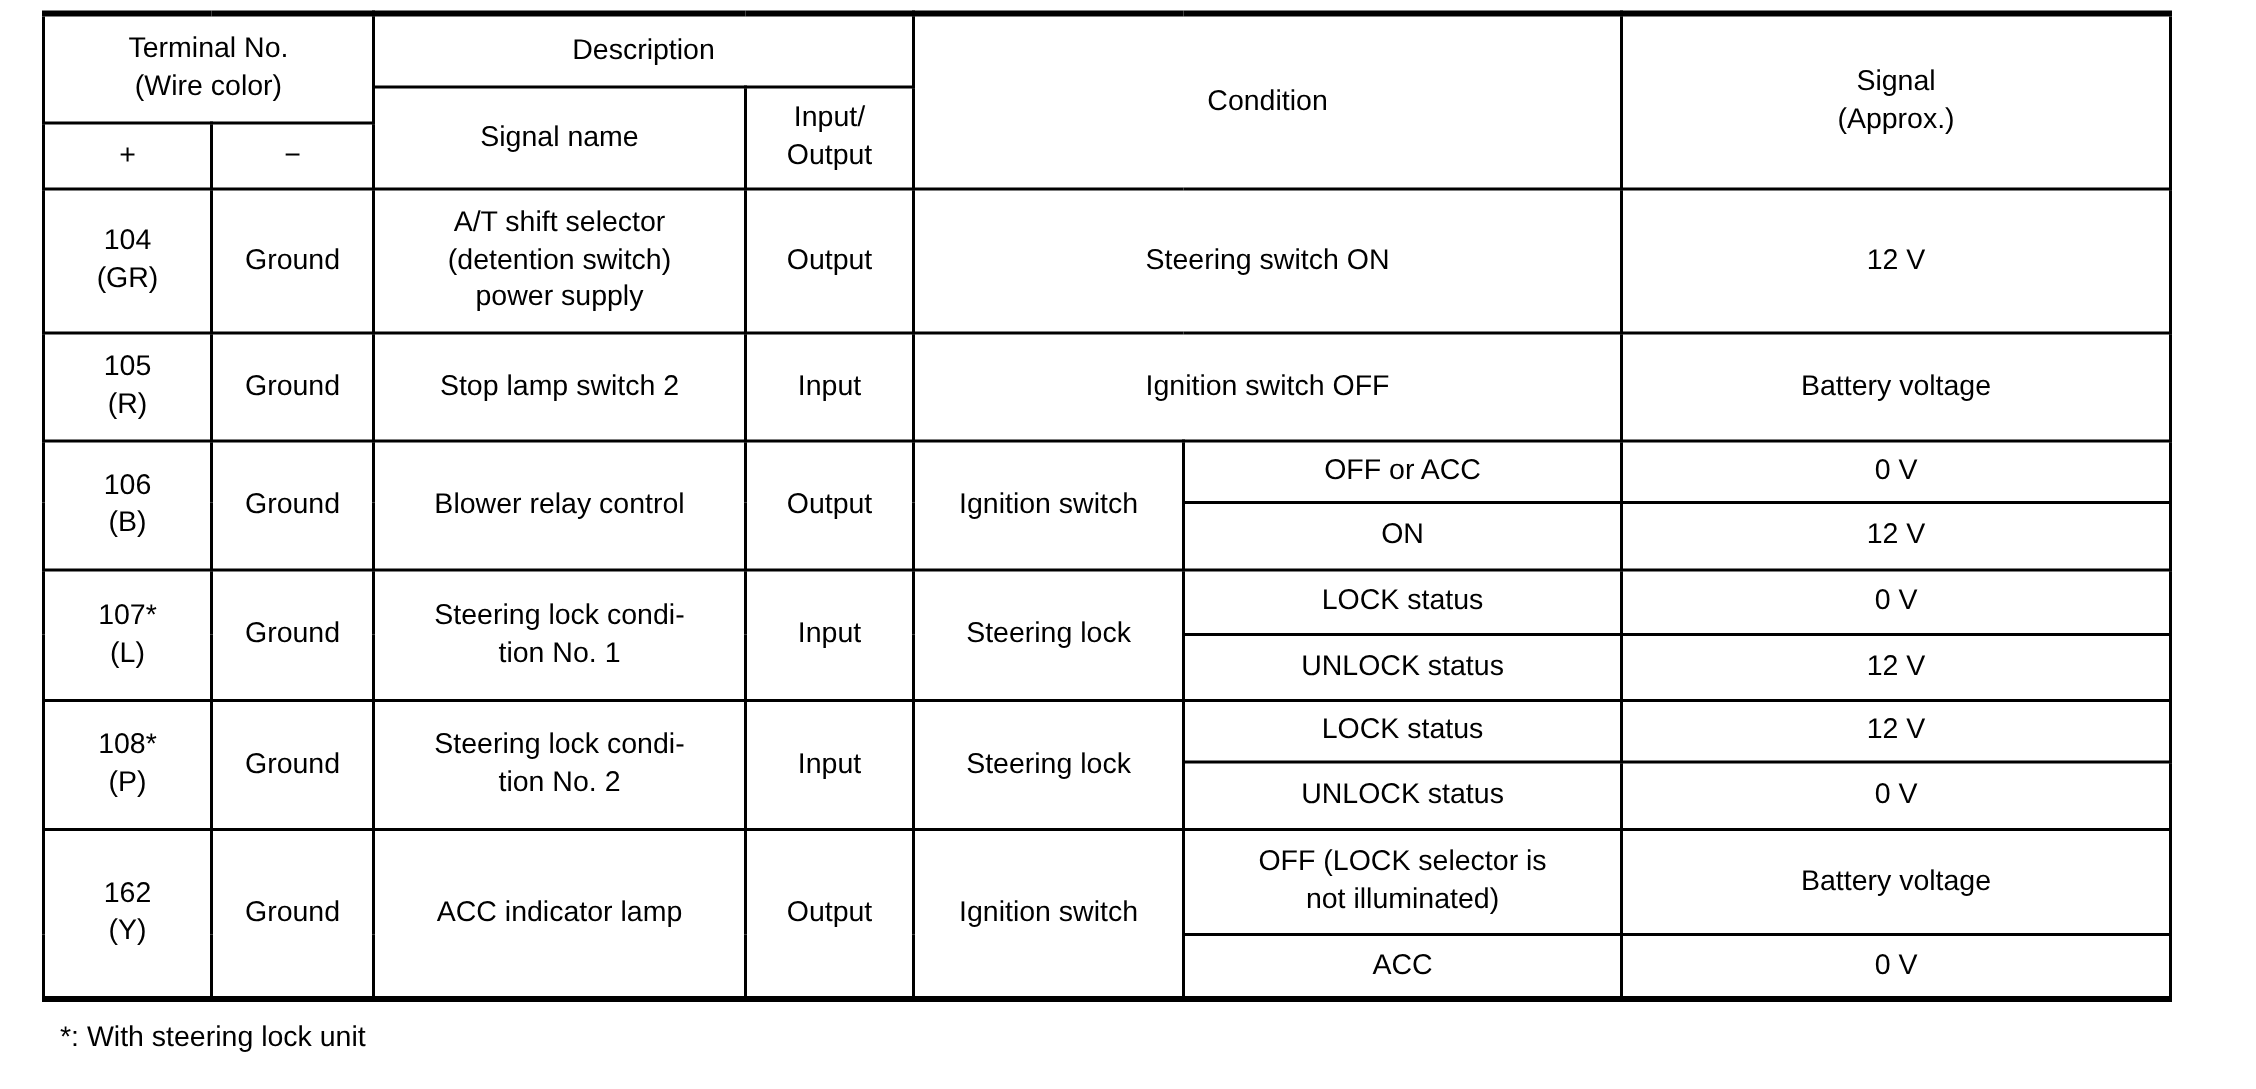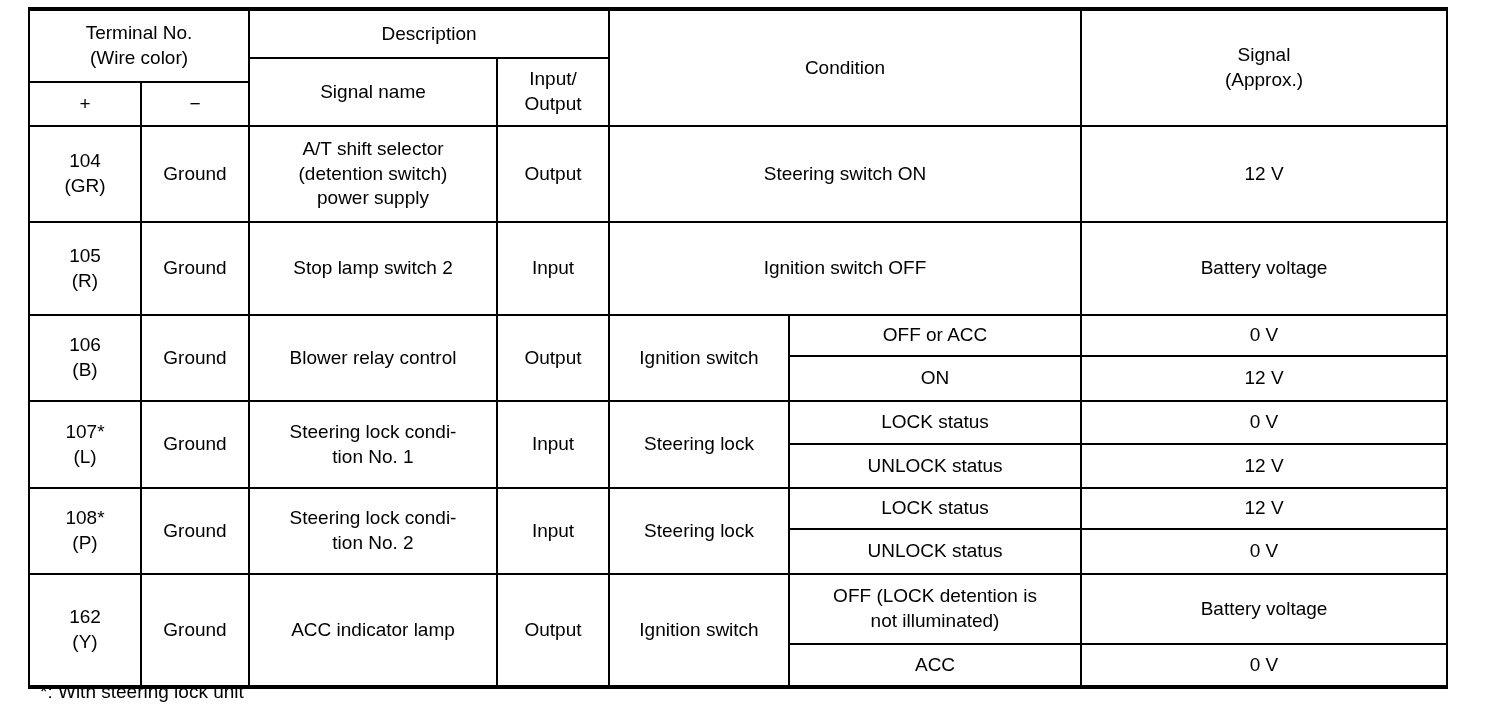--- a/index.html
+++ b/index.html
@@ -83,21 +83,21 @@
         <td class="pre col-first">104
 (GR)</td>
         <td>Ground</td>
         <td class="pre left">A/T shift selector
 (detention switch)
 power supply</td>
         <td>Output</td>
         <td colspan="2" class="left">Steering switch ON</td>
         <td class="col-last">12 V</td>
       </tr>
-      <tr style="height: 93px;">
+      <tr style="height: 72px;">
         <td class="pre col-first">105
 (R)</td>
         <td>Ground</td>
         <td class="pre left">Stop lamp switch 2</td>
         <td>Input</td>
         <td colspan="2" class="left">Ignition switch OFF</td>
         <td class="col-last">Battery voltage</td>
       </tr>
       <tr style="height: 41px; margin-top: 32px;">
         <td rowspan="2" class="pre col-first">106
@@ -143,21 +143,21 @@
         <td class="pre left">UNLOCK status</td>
         <td class="col-last">0 V</td>
       </tr>
       <tr style="height: 70px;">
         <td rowspan="2" class="pre col-first">162
 (Y)</td>
         <td rowspan="2">Ground</td>
         <td rowspan="2" class="pre left">ACC indicator lamp</td>
         <td rowspan="2">Output</td>
         <td rowspan="2" class="left">Ignition switch</td>
-        <td class="pre left split-bottom">OFF (LOCK detention is
+        <td class="pre left split-bottom">OFF (LOCK selector is
 not illuminated)</td>
         <td class="col-last split-bottom">Battery voltage</td>
       </tr>
       <tr style="height: 43px;">
         <td class="pre left">ACC</td>
         <td class="col-last">0 V</td>
       </tr>
     </tbody>
 </table>
 

